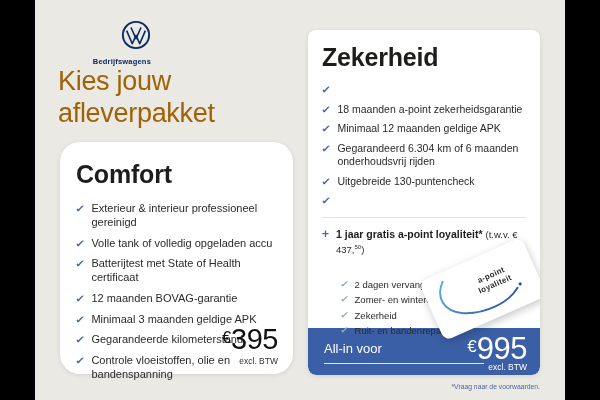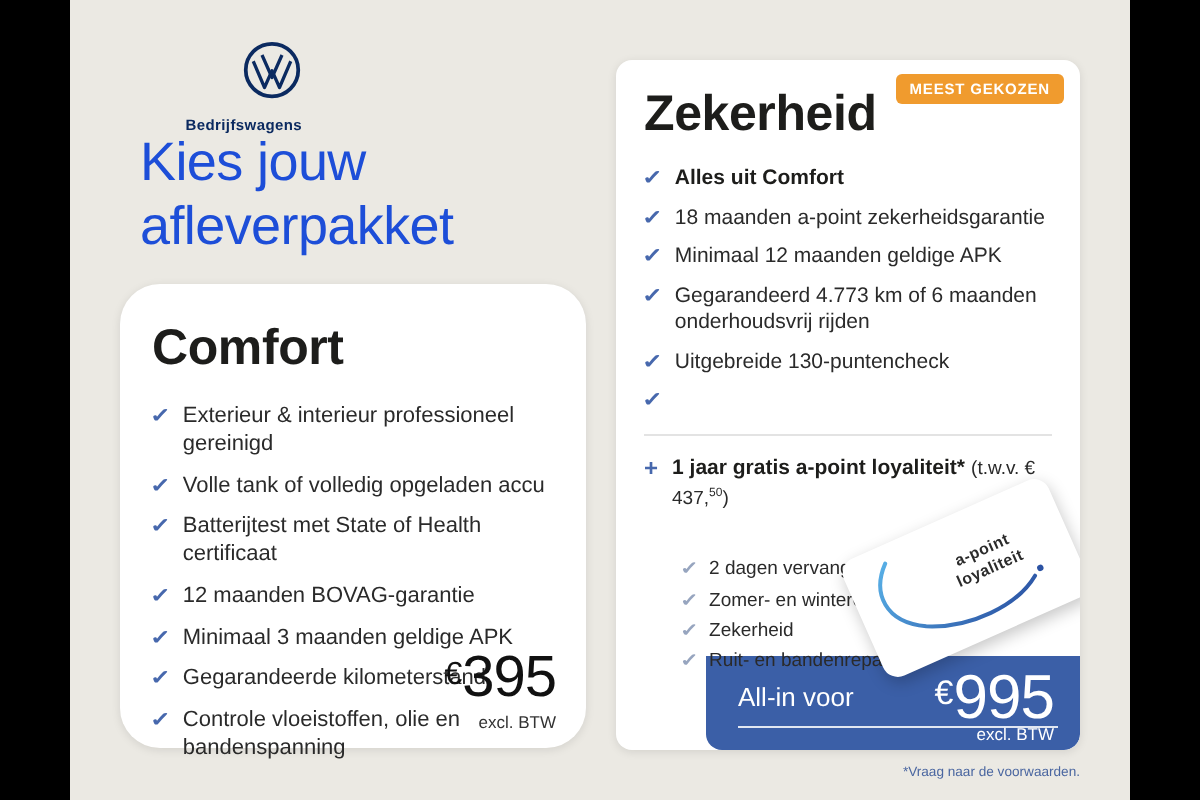--- a/index.html
+++ b/index.html
@@ -22,22 +22,22 @@
   }
 
   
   .brand { position:absolute; left:26px; top:20px; width:90px; text-align:right; }
   .vw-logo { display:inline-block; width:30px; height:30px; }
   .brand-name {
     margin-top:3px; font-size:7.5px; font-weight:bold; color:#0b2a60;
     letter-spacing:.2px;
   }
   .page-title {
-    position:absolute; left:35px; top:66px; width:225px;
-    font-size:27px; line-height:1.18; font-weight:500; color:#1d4ed8;
+    position:absolute; left:23px; top:66px; width:225px;
+    font-size:27px; line-height:1.18; font-weight:500; color:#a16207;
     letter-spacing:-.3px;
   }
 
   
   .card {
     position:absolute; background:#fff; border-radius:8px;
     box-shadow:0 1px 5px rgba(0,0,0,.10);
   }
   .card-comfort { left:25px; top:142px; width:233px; height:232px; padding:18px 16px;border-radius:20px; }
   .card-zekerheid { left:273px; top:30px; width:232px; height:345px; padding:13px 14px; overflow:hidden; }
@@ -93,21 +93,21 @@
   .loyalty-card svg { position:absolute; left:0; top:0; }
   .loyalty-text {
     position:absolute; left:34px; top:18px; width:70px;
     text-align:center; font-size:8px; font-weight:bold; color:#2b2b2b;
     line-height:1.3; letter-spacing:.3px;
   }
 
   
   .allin-footer {
     position:absolute; left:0; right:0; bottom:0; height:47px;
-    background:#3b5fa7; border-radius:0 0 8px 8px; z-index:1;margin-left:45px;
+    background:#3b5fa7; border-radius:0 0 8px 8px; z-index:1;
   }
   .allin-label { position:absolute; left:16px; top:13px; color:#fff; font-size:13px; }
   .allin-rule { position:absolute; left:16px; top:35px; width:160px; height:1px; background:rgba(255,255,255,.85); }
   .allin-price { position:absolute; right:13px; top:3px; color:#fff; white-space:nowrap; }
   .allin-cur { font-size:17px; font-weight:500; vertical-align:7px; }
   .allin-amt { font-size:31px; font-weight:500; letter-spacing:-.5px; }
   .allin-note { position:absolute; right:13px; top:34px; color:#fff; font-size:8.5px; }
 
   .disclaimer {
     position:absolute; left:273px; top:383px; width:232px;
@@ -169,39 +169,37 @@
       </div>
     <div class="price-block">
       <div class="price-line">
         <span class="price-cur">€</span><span class="price-amt">395</span>
       </div>
       <div class="price-note">excl. BTW</div>
     </div>
   </div>
 
   <div class="card card-zekerheid">
-    <div class="badge">MEEST GEKOZEN</div>
     <h2>Zekerheid</h2>
 
     <div class="pkg-list list-zekerheid">
         <div class="pkg-item">
         <span class="check">✓</span>
-        <span class="item-text">Alles uit Comfort</span>
       </div>
         <div class="pkg-item">
         <span class="check">✓</span>
         <span class="item-text">18 maanden a-point zekerheidsgarantie</span>
       </div>
         <div class="pkg-item">
         <span class="check">✓</span>
         <span class="item-text">Minimaal 12 maanden geldige APK</span>
       </div>
         <div class="pkg-item">
         <span class="check">✓</span>
-        <span class="item-text">Gegarandeerd 4.773 km of 6 maanden onderhoudsvrij rijden</span>
+        <span class="item-text">Gegarandeerd 6.304 km of 6 maanden onderhoudsvrij rijden</span>
       </div>
         <div class="pkg-item">
         <span class="check">✓</span>
         <span class="item-text">Uitgebreide 130-puntencheck</span>
       </div>
         <div class="pkg-item">
         <span class="check">✓</span>
       </div>
       </div>
 

